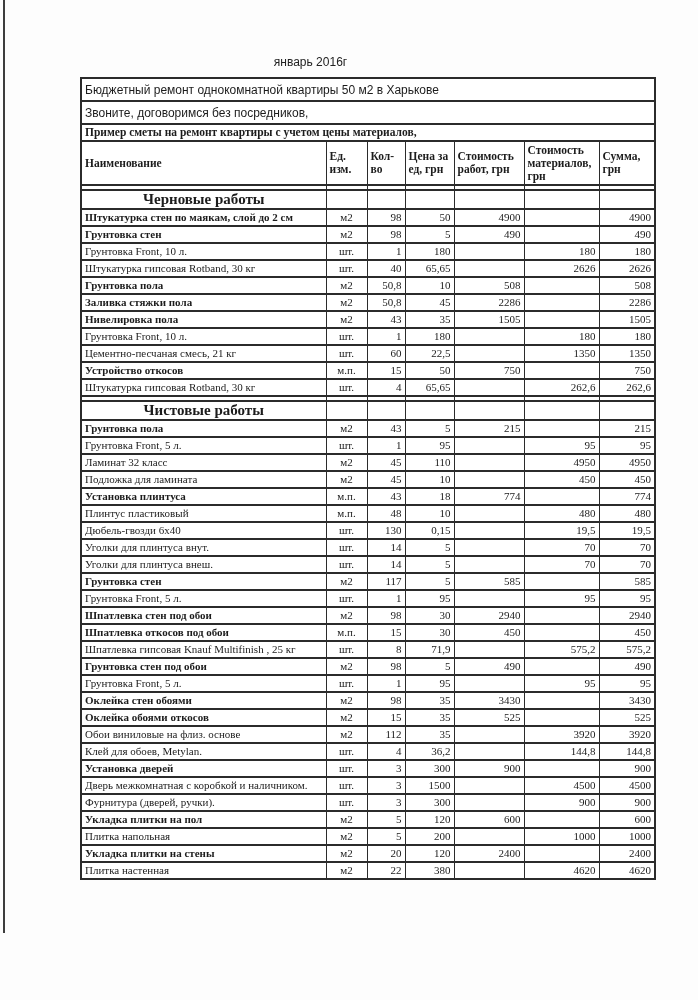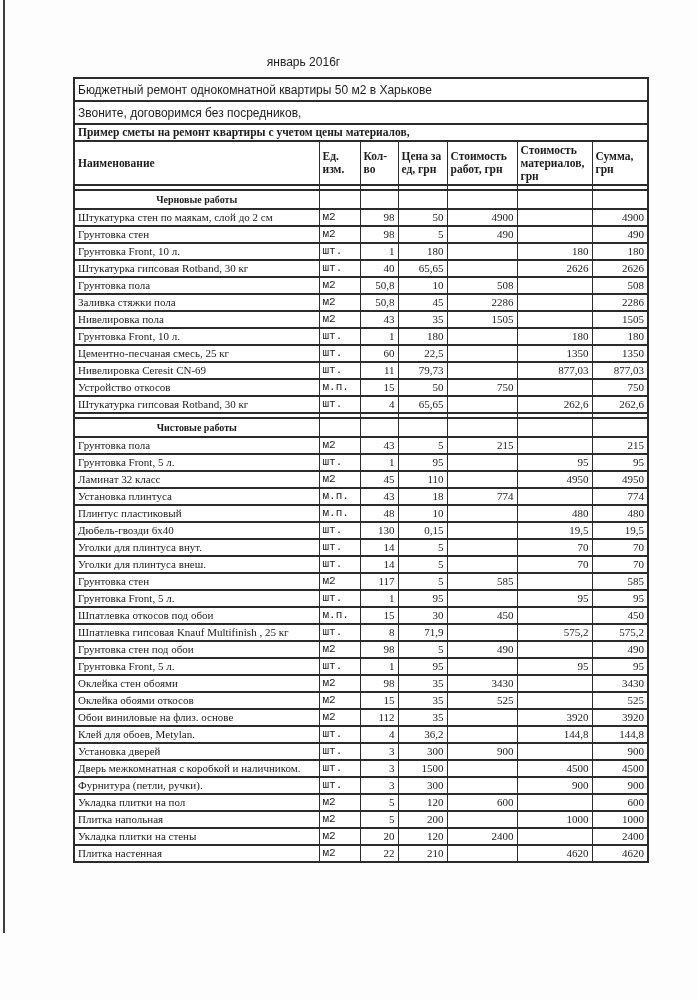--- a/index.html
+++ b/index.html
@@ -7,21 +7,21 @@
     width:698px;height:1000px;position:relative;
     background:#fdfdfd;color:#1c1c1c;
     font-family:"Liberation Serif", serif;
     overflow:hidden;
   }
   .margin-line{
     position:absolute;left:3px;top:0;width:2px;height:933px;
     background:#3d3d3d;
   }
   .doc{
-    position:absolute;left:73px;top:55px;width:461px;
+    position:absolute;left:80px;top:55px;width:461px;
   }
   .doc-title{
     text-align:center;
     font-family:"Liberation Sans", sans-serif;
     font-size:12px;line-height:14px;
     margin:0 0 8px 0;color:#222;
   }
   table.estimate{
     border-collapse:collapse;table-layout:fixed;width:574px;
     border:2px solid #2b2b2b;
@@ -51,26 +51,26 @@
   tr.intro-bold td{
     font-weight:bold;font-size:11.5px;height:13px;white-space:nowrap;
   }
   tr.columns-row th{
     font-weight:bold;font-size:11.5px;line-height:13px;
     text-align:left;height:40px;vertical-align:middle;
   }
   .spacer-row td{height:3px;padding:0 3px;}
   .section-row td{height:15px;}
   .section-title{
-    font-weight:bold;text-align:center !important;font-size:10px;white-space:nowrap;
+    font-weight:bold;text-align:center !important;font-size:15px;white-space:nowrap;
   }
   td.name{text-align:left;white-space:nowrap;}
-  td.unit{text-align:left;font-family:Liberation Mono, monospace;}
+  td.unit{text-align:center;}
   td.num{text-align:right;}
-  tr.work-row td.name{font-weight:normal;}
+  tr.work-row td.name{font-weight:bold;}
 </style>
 </head>
 <body>
 
 <div class="margin-line"></div>
 
 <div class="doc">
   <div class="doc-title">январь 2016г</div>
 
   <table class="estimate">
@@ -188,36 +188,27 @@
         <tr>
           <td class="name">Грунтовка Front, 10 л.</td>
           <td class="unit">шт.</td>
           <td class="num">1</td>
           <td class="num">180</td>
           <td class="num"></td>
           <td class="num">180</td>
           <td class="num">180</td>
         </tr>
         <tr>
-          <td class="name">Цементно-песчаная смесь, 25 кг</td>
+          <td class="name">Цементно-песчаная смесь, 21 кг</td>
           <td class="unit">шт.</td>
           <td class="num">60</td>
           <td class="num">22,5</td>
           <td class="num"></td>
           <td class="num">1350</td>
           <td class="num">1350</td>
-        </tr>
-        <tr>
-          <td class="name">Нивелировка Ceresit CN-69</td>
-          <td class="unit">шт.</td>
-          <td class="num">11</td>
-          <td class="num">79,73</td>
-          <td class="num"></td>
-          <td class="num">877,03</td>
-          <td class="num">877,03</td>
         </tr>
         <tr class="work-row">
           <td class="name">Устройство откосов</td>
           <td class="unit">м.п.</td>
           <td class="num">15</td>
           <td class="num">50</td>
           <td class="num">750</td>
           <td class="num"></td>
           <td class="num">750</td>
         </tr>
@@ -268,20 +259,29 @@
         </tr>
         <tr>
           <td class="name">Ламинат 32 класс</td>
           <td class="unit">м2</td>
           <td class="num">45</td>
           <td class="num">110</td>
           <td class="num"></td>
           <td class="num">4950</td>
           <td class="num">4950</td>
         </tr>
+        <tr>
+          <td class="name">Подложка для ламината</td>
+          <td class="unit">м2</td>
+          <td class="num">45</td>
+          <td class="num">10</td>
+          <td class="num"></td>
+          <td class="num">450</td>
+          <td class="num">450</td>
+        </tr>
         <tr class="work-row">
           <td class="name">Установка плинтуса</td>
           <td class="unit">м.п.</td>
           <td class="num">43</td>
           <td class="num">18</td>
           <td class="num">774</td>
           <td class="num"></td>
           <td class="num">774</td>
         </tr>
         <tr>
@@ -332,20 +332,29 @@
         <tr>
           <td class="name">Грунтовка Front, 5 л.</td>
           <td class="unit">шт.</td>
           <td class="num">1</td>
           <td class="num">95</td>
           <td class="num"></td>
           <td class="num">95</td>
           <td class="num">95</td>
         </tr>
         <tr class="work-row">
+          <td class="name">Шпатлевка стен под обои</td>
+          <td class="unit">м2</td>
+          <td class="num">98</td>
+          <td class="num">30</td>
+          <td class="num">2940</td>
+          <td class="num"></td>
+          <td class="num">2940</td>
+        </tr>
+        <tr class="work-row">
           <td class="name">Шпатлевка откосов под обои</td>
           <td class="unit">м.п.</td>
           <td class="num">15</td>
           <td class="num">30</td>
           <td class="num">450</td>
           <td class="num"></td>
           <td class="num">450</td>
         </tr>
         <tr>
           <td class="name">Шпатлевка гипсовая Knauf Multifinish , 25 кг</td>
@@ -422,21 +431,21 @@
         <tr>
           <td class="name">Дверь межкомнатная с коробкой и наличником.</td>
           <td class="unit">шт.</td>
           <td class="num">3</td>
           <td class="num">1500</td>
           <td class="num"></td>
           <td class="num">4500</td>
           <td class="num">4500</td>
         </tr>
         <tr>
-          <td class="name">Фурнитура (петли, ручки).</td>
+          <td class="name">Фурнитура (дверей, ручки).</td>
           <td class="unit">шт.</td>
           <td class="num">3</td>
           <td class="num">300</td>
           <td class="num"></td>
           <td class="num">900</td>
           <td class="num">900</td>
         </tr>
         <tr class="work-row">
           <td class="name">Укладка плитки на пол</td>
           <td class="unit">м2</td>
@@ -461,20 +470,20 @@
           <td class="num">20</td>
           <td class="num">120</td>
           <td class="num">2400</td>
           <td class="num"></td>
           <td class="num">2400</td>
         </tr>
         <tr>
           <td class="name">Плитка настенная</td>
           <td class="unit">м2</td>
           <td class="num">22</td>
-          <td class="num">210</td>
+          <td class="num">380</td>
           <td class="num"></td>
           <td class="num">4620</td>
           <td class="num">4620</td>
         </tr>
       </tbody>
   </table>
 </div>
 
 </body></html>

